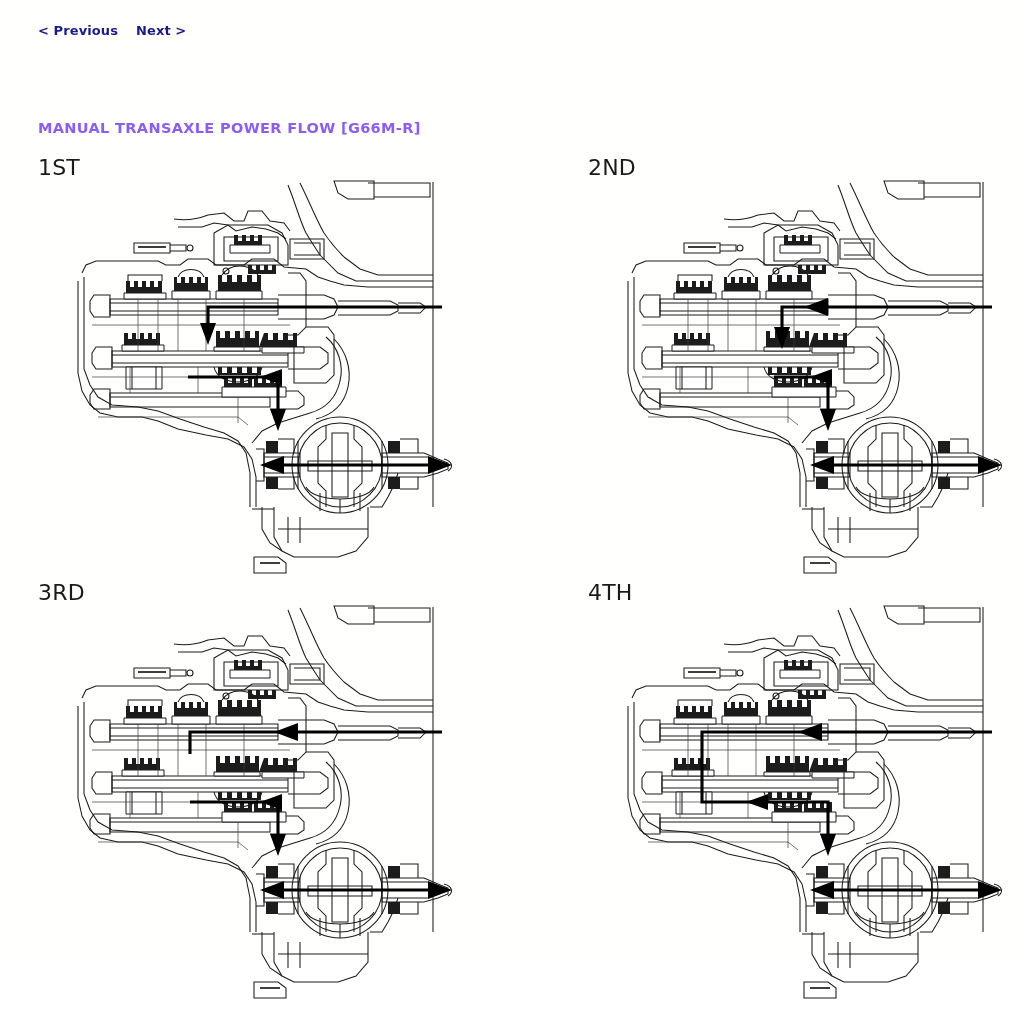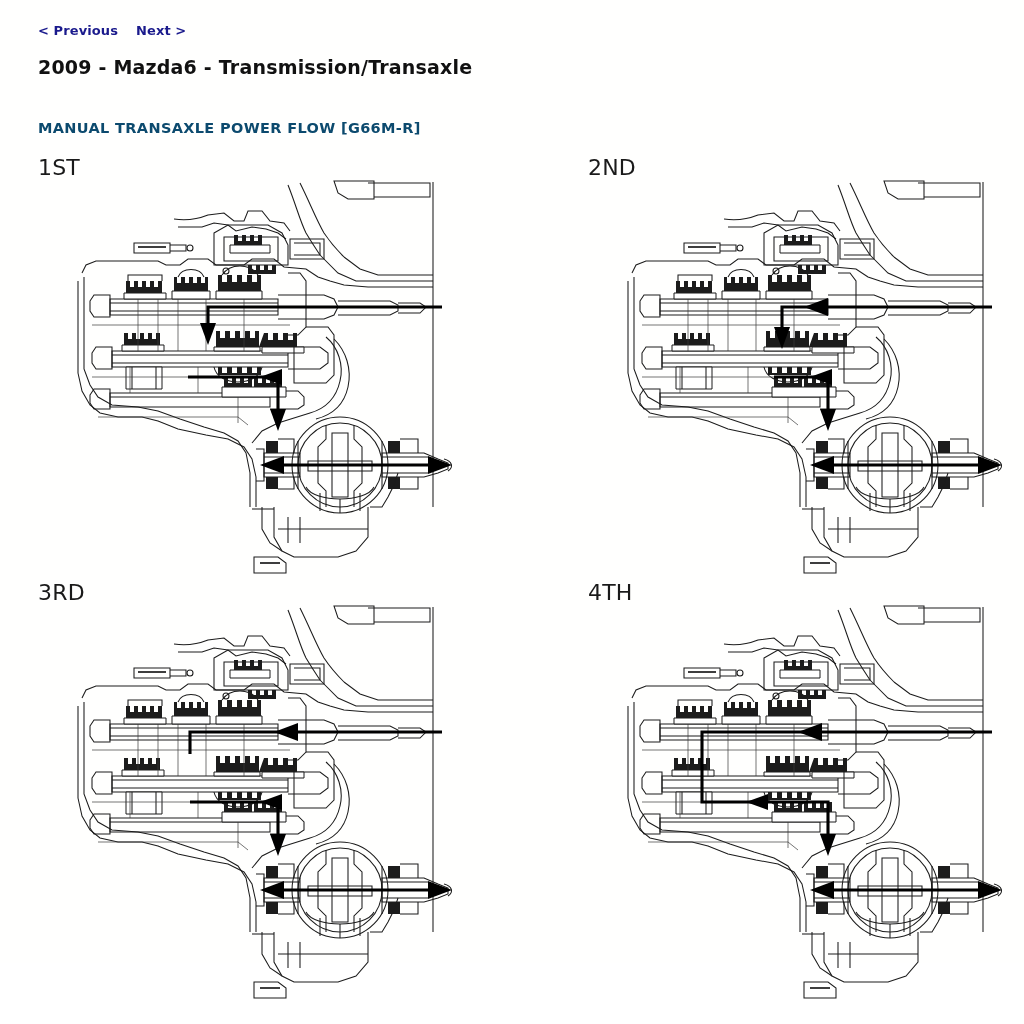--- a/index.html
+++ b/index.html
@@ -48,21 +48,21 @@
     color: #111111;
     letter-spacing: 0.2px;
     white-space: nowrap;
   }
   .section-heading {
     position: absolute;
     left: 38px;
     top: 120px;
     font-size: 14.5px;
     font-weight: bold;
-    color: #0c4a6e;
+    color: #8b5cf6;
     letter-spacing: 0.35px;
     white-space: nowrap;
   }
   .fig-grid {
     position: absolute;
     left: 0;
     top: 155px;
     width: 1024px;
   }
   .figure {
@@ -94,21 +94,20 @@
 </head>
 <body>
 
 <div class="page">
 
   <div class="nav-bar">
     <a class="nav-link">&lt; Previous</a>
     <a class="nav-link">Next &gt;</a>
   </div>
 
-  <div class="page-title">2009 - Mazda6 - Transmission/Transaxle</div>
 
   <div class="section-heading">MANUAL TRANSAXLE POWER FLOW [G66M-R]</div>
 
   <div class="fig-grid">
 
     <div class="figure" style="left:38px; top:0px;">
       <div class="fig-label">1ST</div>
       <div class="fig-svg">
         <svg width="420" height="400" viewBox="0 0 420 400">
           <g>

